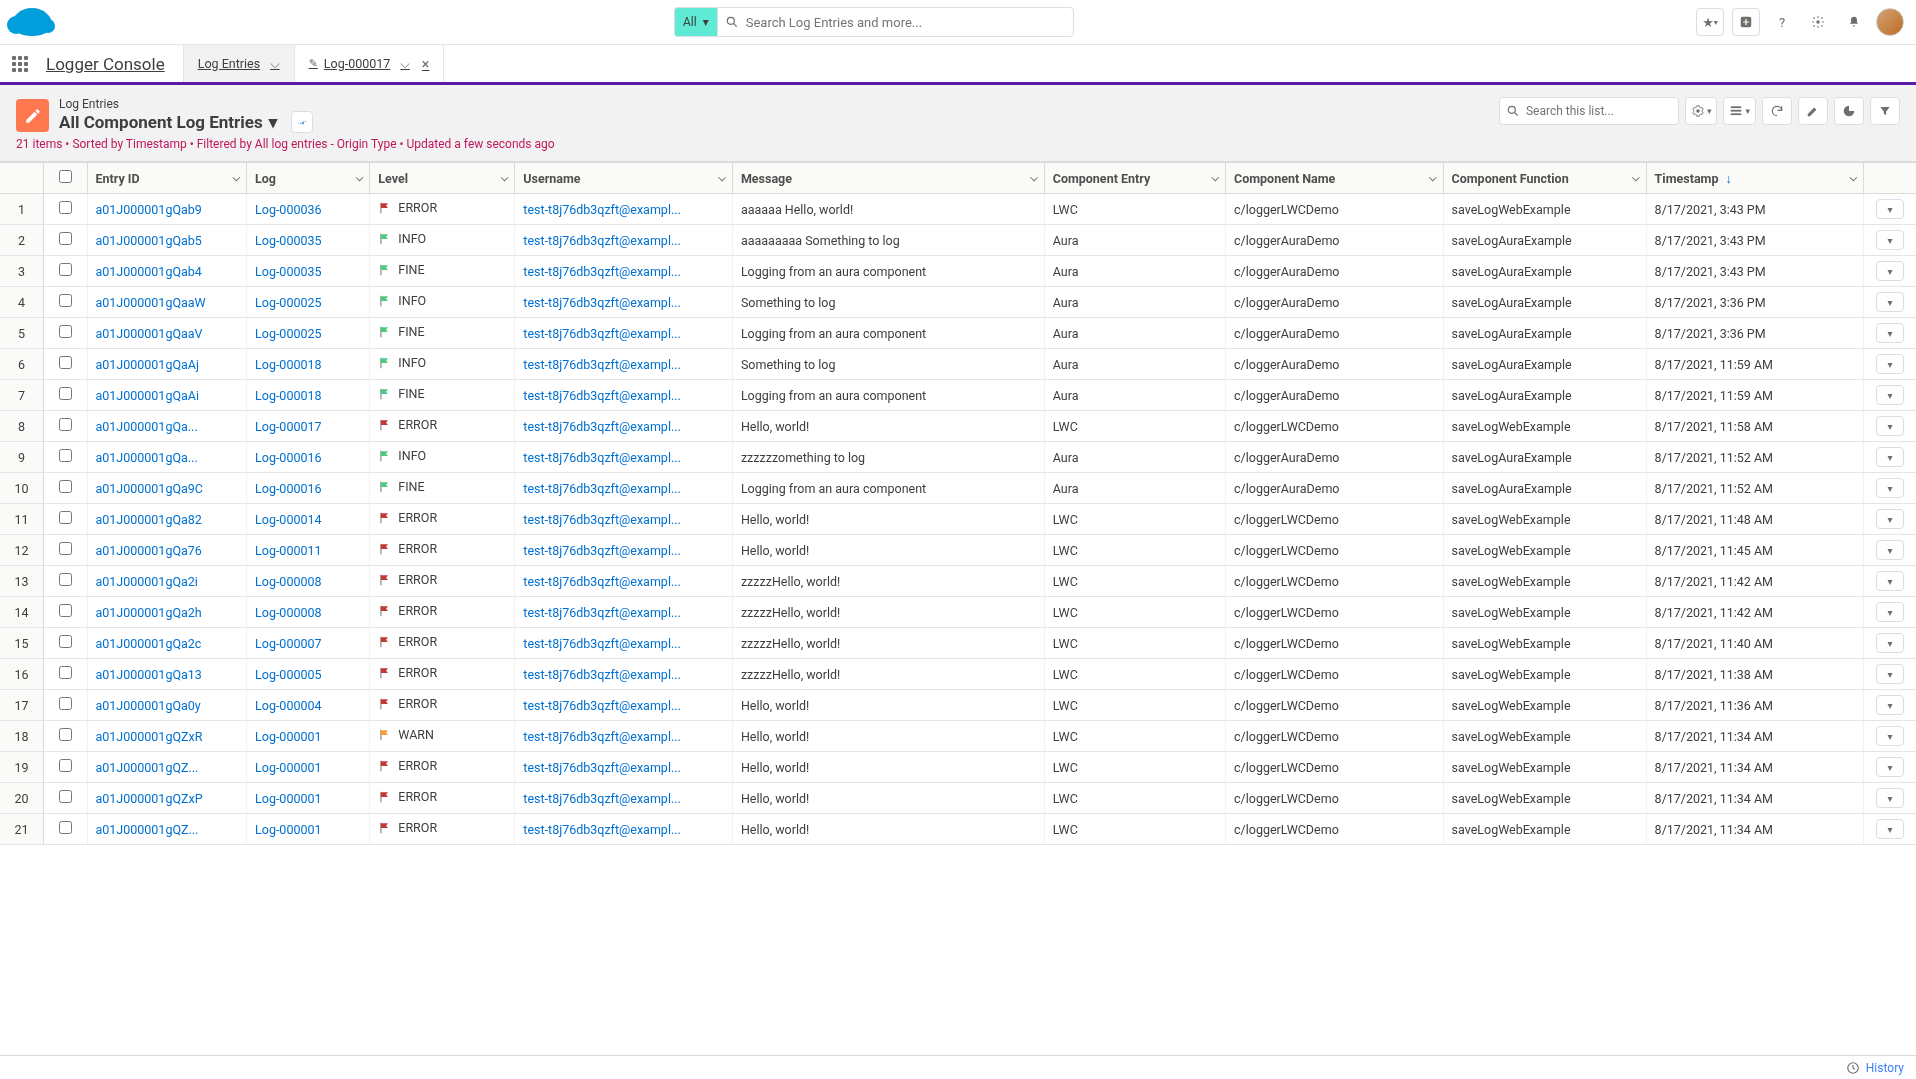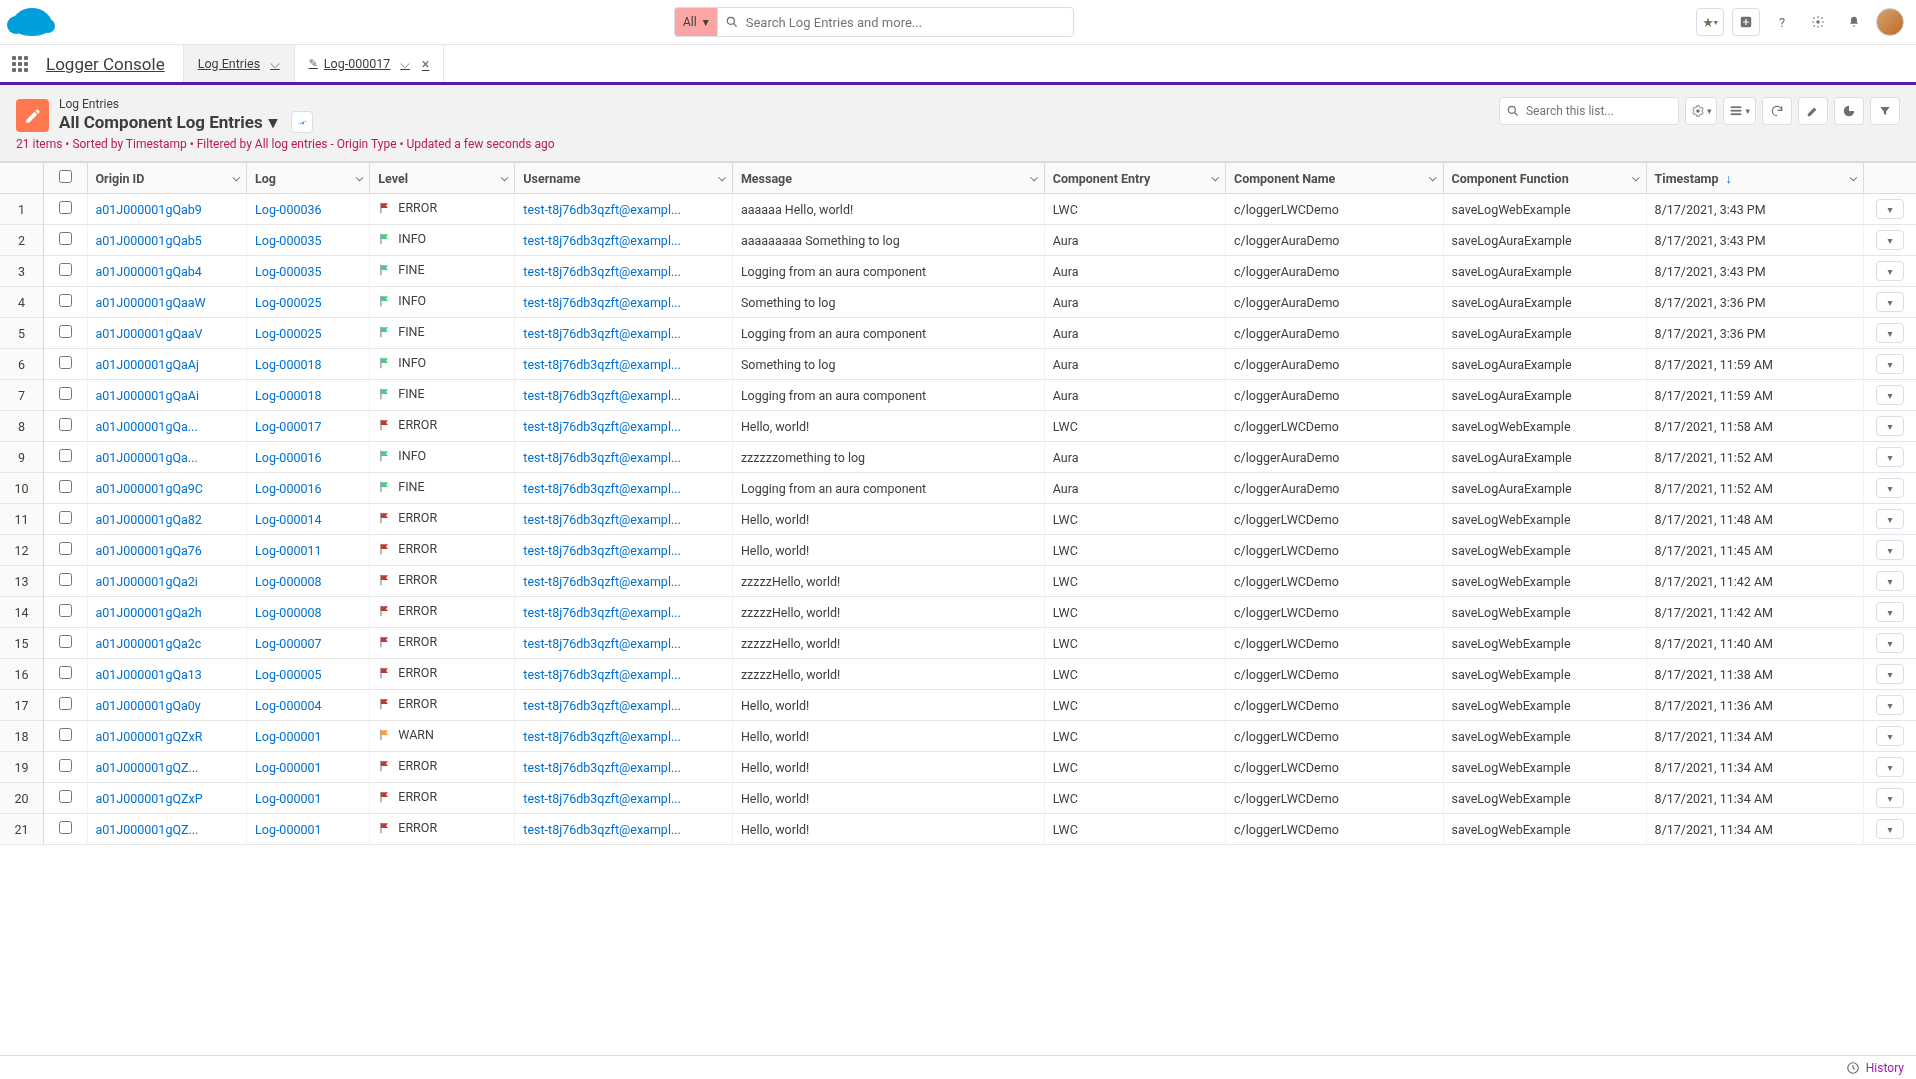--- a/index.html
+++ b/index.html
@@ -6,21 +6,21 @@
 body { background: #fff; color: #3e3e3c; font-size: 13px; overflow: hidden; }
 
 
 .global-header { height: 45px; display: flex; align-items: center; padding: 0 12px; border-bottom: 1px solid #e5e5e5; }
 .cloud-logo { width: 40px; height: 28px; background: #009edb; border-radius: 50% 50% 50% 50% / 60% 60% 40% 40%; position: relative; }
 .cloud-logo::before, .cloud-logo::after { content: ''; position: absolute; background: #009edb; border-radius: 50%; }
 .cloud-logo::before { width: 18px; height: 18px; left: -5px; bottom: 2px; }
 .cloud-logo::after { width: 14px; height: 14px; right: -3px; bottom: 3px; }
 .header-spacer { flex: 1; }
 .search-wrap { display: flex; align-items: center; width: 400px; }
-.search-dropdown { height: 30px; border: 1px solid #d8dde6; border-right: none; border-radius: 4px 0 0 4px; padding: 0 8px; display: flex; align-items: center; gap: 6px; font-size: 12px; background: #fca5a5; cursor: pointer; }
+.search-dropdown { height: 30px; border: 1px solid #d8dde6; border-right: none; border-radius: 4px 0 0 4px; padding: 0 8px; display: flex; align-items: center; gap: 6px; font-size: 12px; background: #5eead4; cursor: pointer; }
 .search-input-wrap { flex: 1; position: relative; }
 .search-input-wrap svg { position: absolute; left: 8px; top: 50%; transform: translateY(-50%); }
 .search-input { width: 100%; height: 30px; border: 1px solid #d8dde6; border-radius: 0 4px 4px 0; padding: 0 10px 0 28px; font-size: 13px; }
 .header-icons { display: flex; gap: 8px; margin-left: auto; align-items: center; }
 .header-icon-btn { width: 28px; height: 28px; border: 1px solid #d8dde6; border-radius: 4px; background: #fff; display: flex; align-items: center; justify-content: center; cursor: pointer; color: #706e6b; }
 .header-icon-btn.noborder { border: none; }
 .avatar { width: 28px; height: 28px; border-radius: 50%; background: linear-gradient(135deg, #d4a373, #bc6c25); border: 1px solid #ccc; }
 
 
 .nav-bar { height: 40px; display: flex; align-items: stretch; border-bottom: 3px solid #5a1ba9; background: #fff; text-decoration: underline; }
@@ -68,21 +68,21 @@
 .flag-icon { width: 14px; height: 14px; display: inline-block; }
 .row-action { width: 36px; text-align: center; }
 .row-action button { width: 28px; height: 20px; border: 1px solid #d8dde6; border-radius: 4px; background: #fff; cursor: pointer; color: #706e6b; font-size: 10px; }
 
 
 .col-entry { width: 110px; } .col-log { width: 85px; } .col-level { width: 100px; }
 .col-user { width: 150px; } .col-msg { width: 215px; } .col-ctype { width: 125px; }
 .col-cname { width: 150px; } .col-cfunc { width: 140px; } .col-ts { width: 150px; }
 
 
-.footer { position: fixed; bottom: 0; right: 0; height: 24px; border-top: 1px solid #dddbda; background: #fff; display: flex; align-items: center; padding: 0 12px; gap: 6px; font-size: 12px; color: #a21caf; left:0; justify-content:flex-end;}
+.footer { position: fixed; bottom: 0; right: 0; height: 24px; border-top: 1px solid #dddbda; background: #fff; display: flex; align-items: center; padding: 0 12px; gap: 6px; font-size: 12px; color: #3b82f6; left:0; justify-content:flex-end;}
 
 svg.icn { width: 14px; height: 14px; }
 </style>
 </head>
 <body>
 
 <div class="global-header">
   <div class="cloud-logo"></div>
   <div class="header-spacer"></div>
   <div class="search-wrap">
@@ -219,21 +219,21 @@
   </div>
   <div class="ph-meta">21 items • Sorted by Timestamp • Filtered by All log entries - Origin Type • Updated a few seconds ago</div>
 </div>
 
 <div class="table-wrap">
   <table>
     <thead>
         <tr id="thead-row">
           <th class="rownum"></th>
           <th class="checkbox-cell"><input type="checkbox" style=""></th>
-          <th class="col-entry"><span>Origin ID</span><span class="col-chev">⌵</span></th>
+          <th class="col-entry"><span>Entry ID</span><span class="col-chev">⌵</span></th>
           <th class="col-log"><span>Log</span><span class="col-chev">⌵</span></th>
           <th class="col-level"><span>Level</span><span class="col-chev">⌵</span></th>
           <th class="col-user"><span>Username</span><span class="col-chev">⌵</span></th>
           <th class="col-msg"><span>Message</span><span class="col-chev">⌵</span></th>
           <th class="col-ctype"><span>Component Entry</span><span class="col-chev">⌵</span></th>
           <th class="col-cname"><span>Component Name</span><span class="col-chev">⌵</span></th>
           <th class="col-cfunc"><span>Component Function</span><span class="col-chev">⌵</span></th>
           <th class="col-ts"><span>Timestamp</span> <span class="sort-arrow">↓</span><span class="col-chev">⌵</span></th>
           <th class="row-action"></th>
         </tr>

